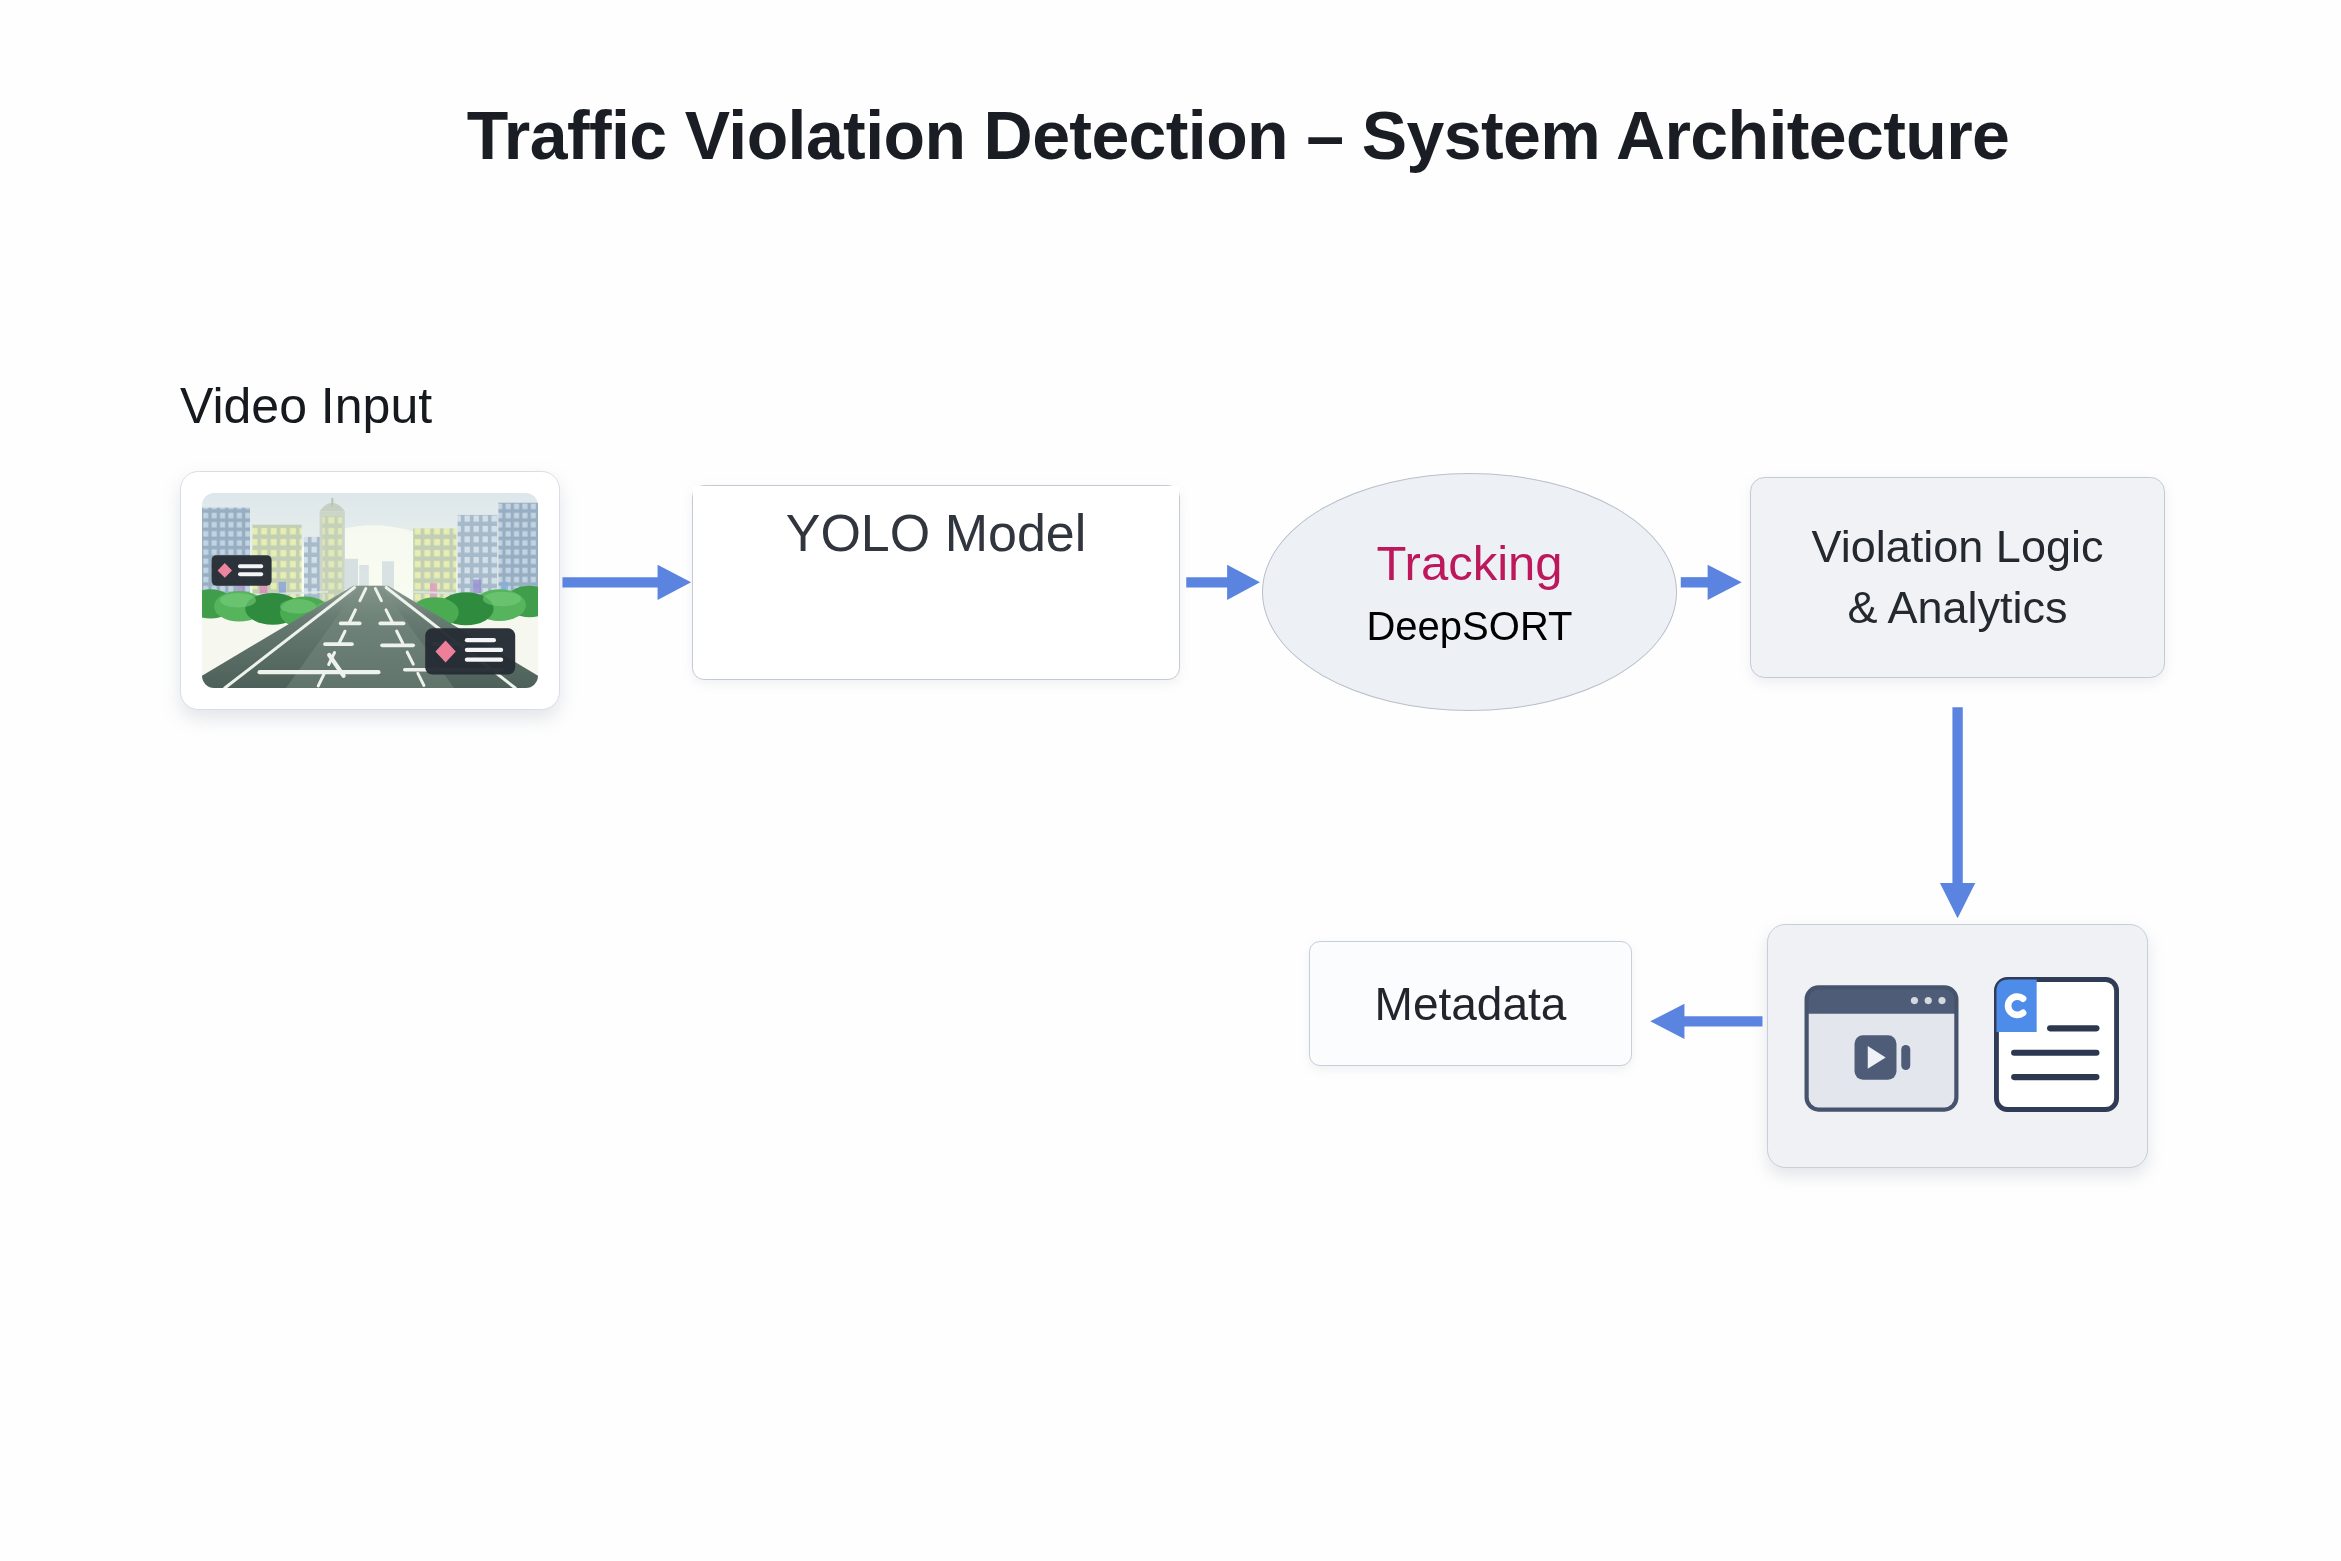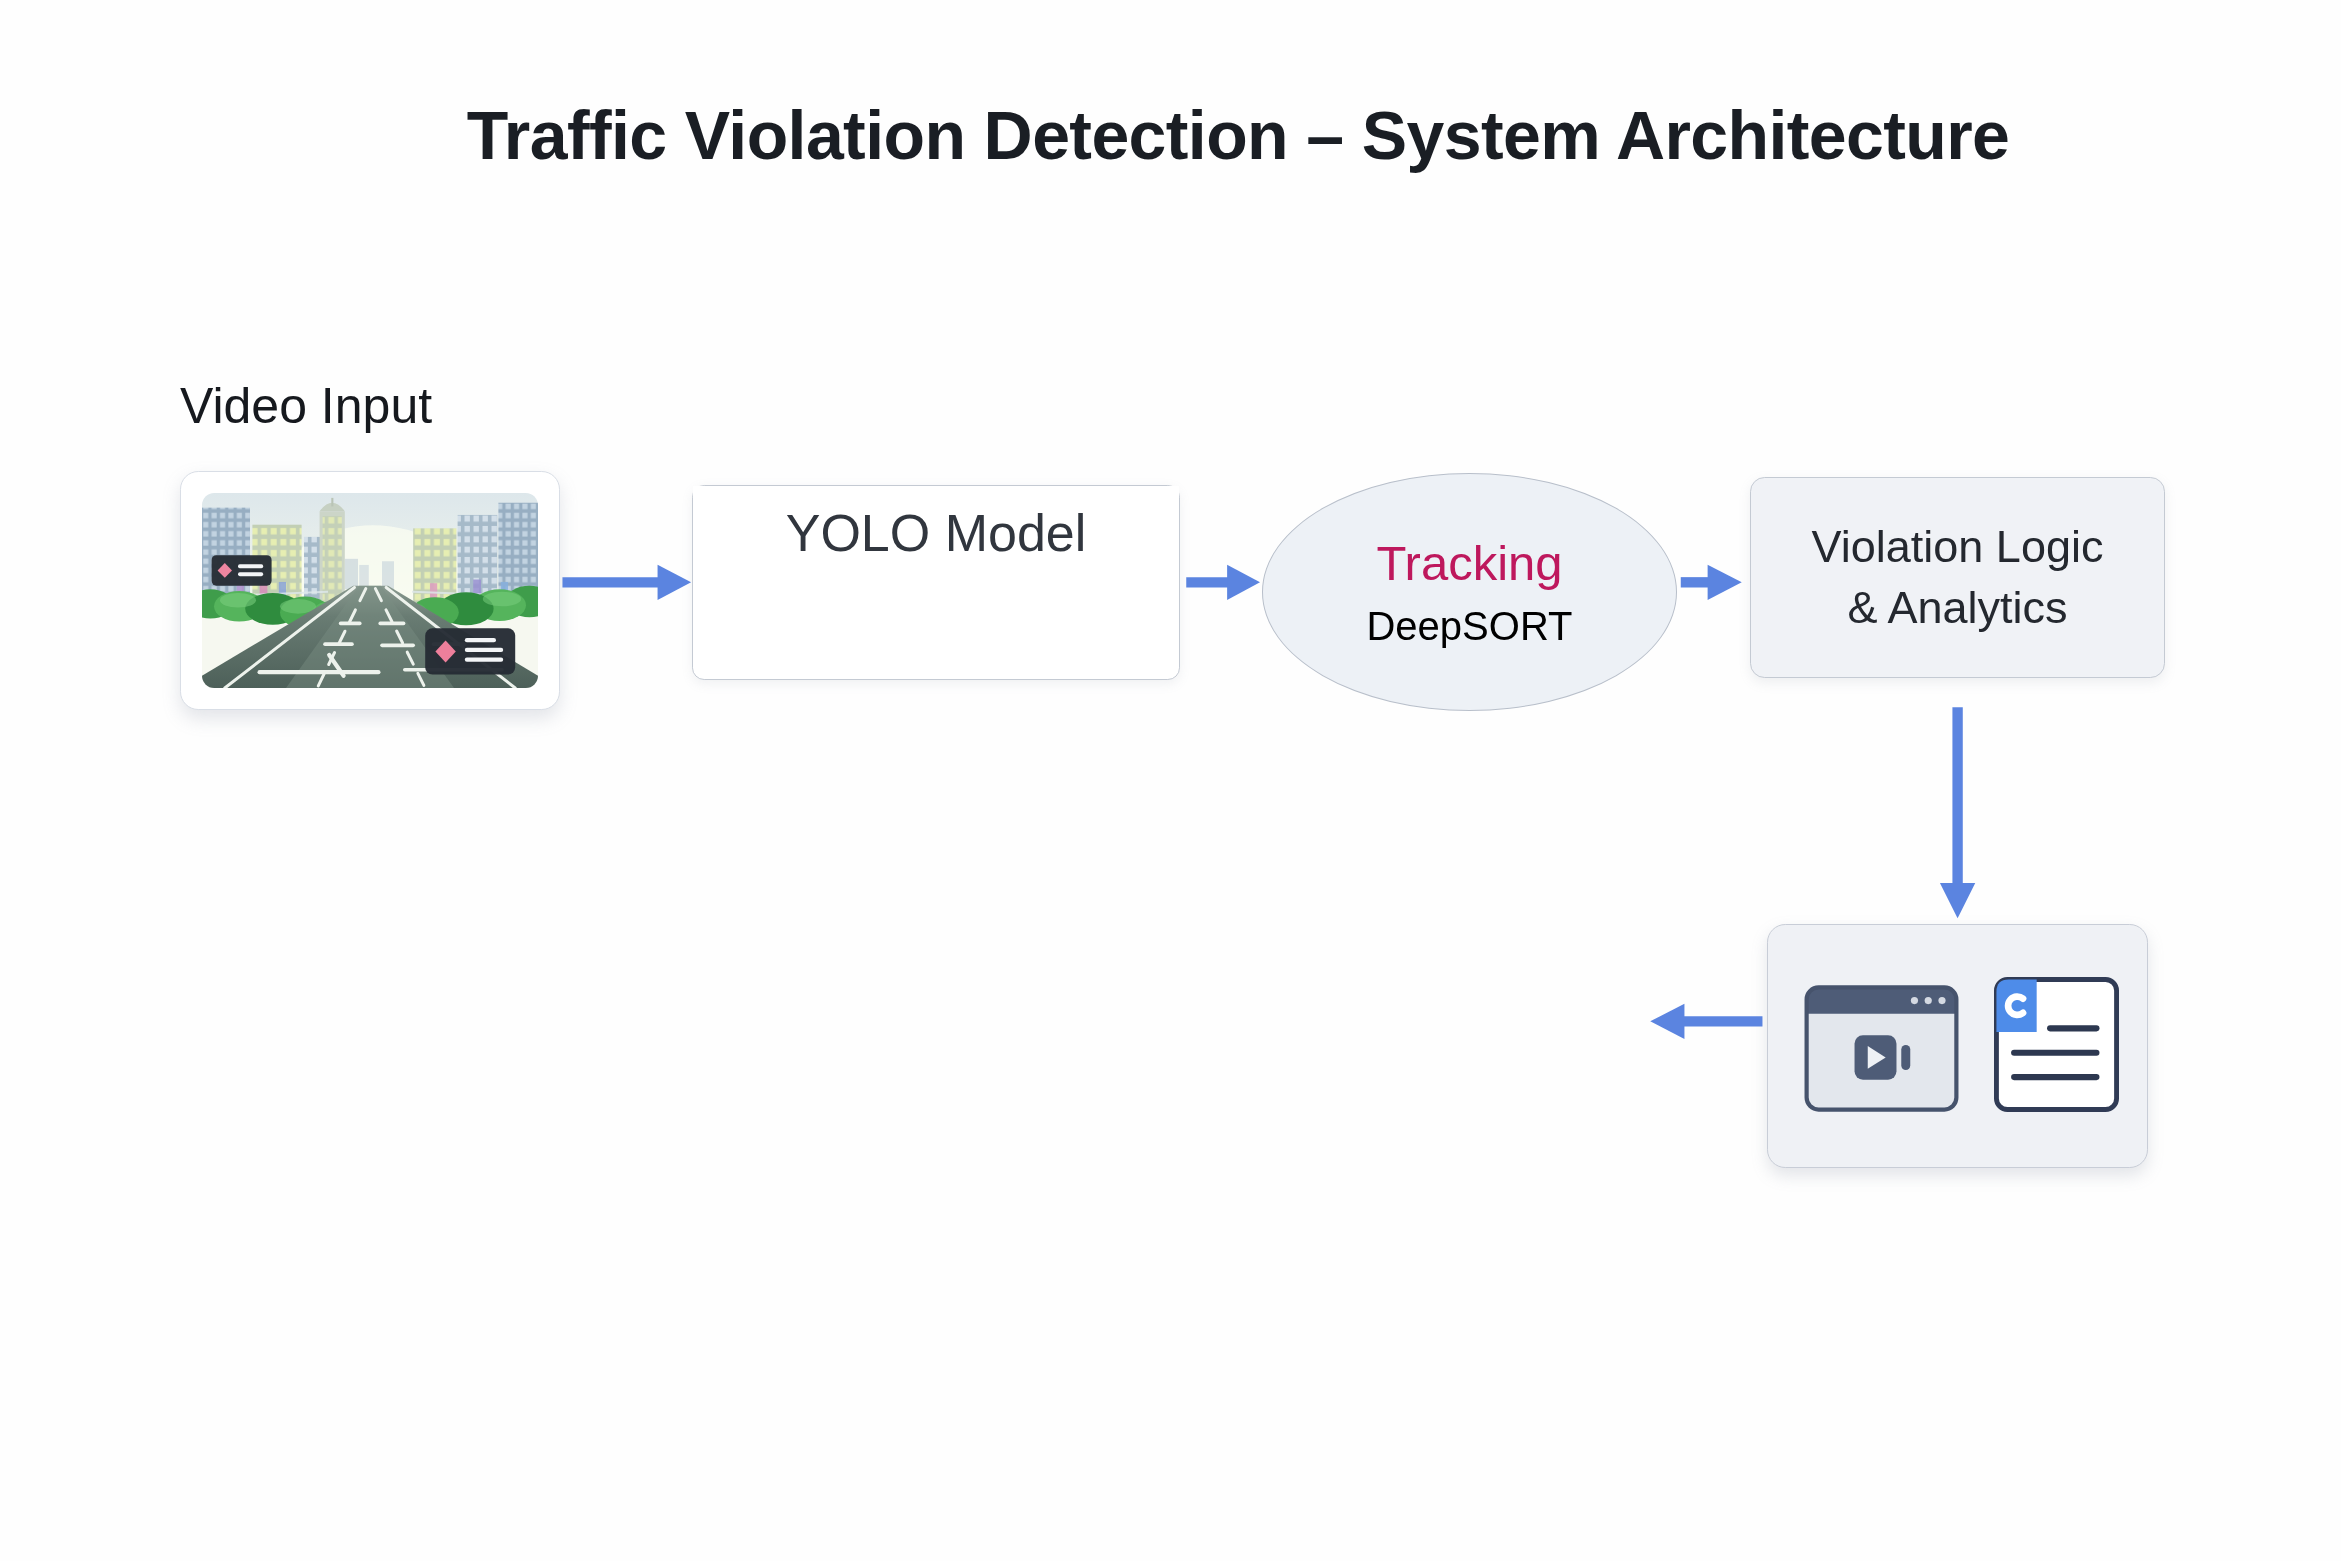--- a/index.html
+++ b/index.html
@@ -229,20 +229,23 @@
       <rect x="4" y="4" width="197" height="213" rx="18" fill="#ffffff" stroke="#303b55" stroke-width="8"></rect>
       <path d="M4 24 Q4 4 24 4 H70 V90 H4 Z" fill="#4e8ce9"></path>
       <path d="M47.6 35.4 A15 15 0 1 0 47.6 58.6" stroke="#ffffff" stroke-width="11" fill="none" stroke-linecap="round"></path>
       <line x1="92" y1="84" x2="168" y2="84" stroke="#2d3850" stroke-width="10" stroke-linecap="round"></line>
       <line x1="33" y1="124" x2="168" y2="124" stroke="#2d3850" stroke-width="10" stroke-linecap="round"></line>
       <line x1="33" y1="164" x2="168" y2="164" stroke="#2d3850" stroke-width="10" stroke-linecap="round"></line>
     </svg>
   </div>
 
 
+  <div class="meta-box">
+    <span>Metadata</span>
+  </div>
 
   <svg class="arrows" viewBox="0 0 3840 2560">
     <g>
       <line x1="922" y1="955" x2="1080" y2="955" stroke="#5b84e0" stroke-width="17"></line>
       <polygon points="1078,926 1133,955 1078,984" fill="#5b84e0"></polygon>
     </g>
     <g>
       <line x1="1945" y1="955" x2="2014" y2="955" stroke="#5b84e0" stroke-width="17"></line>
       <polygon points="2012,926 2066,955 2012,984" fill="#5b84e0"></polygon>
     </g>

